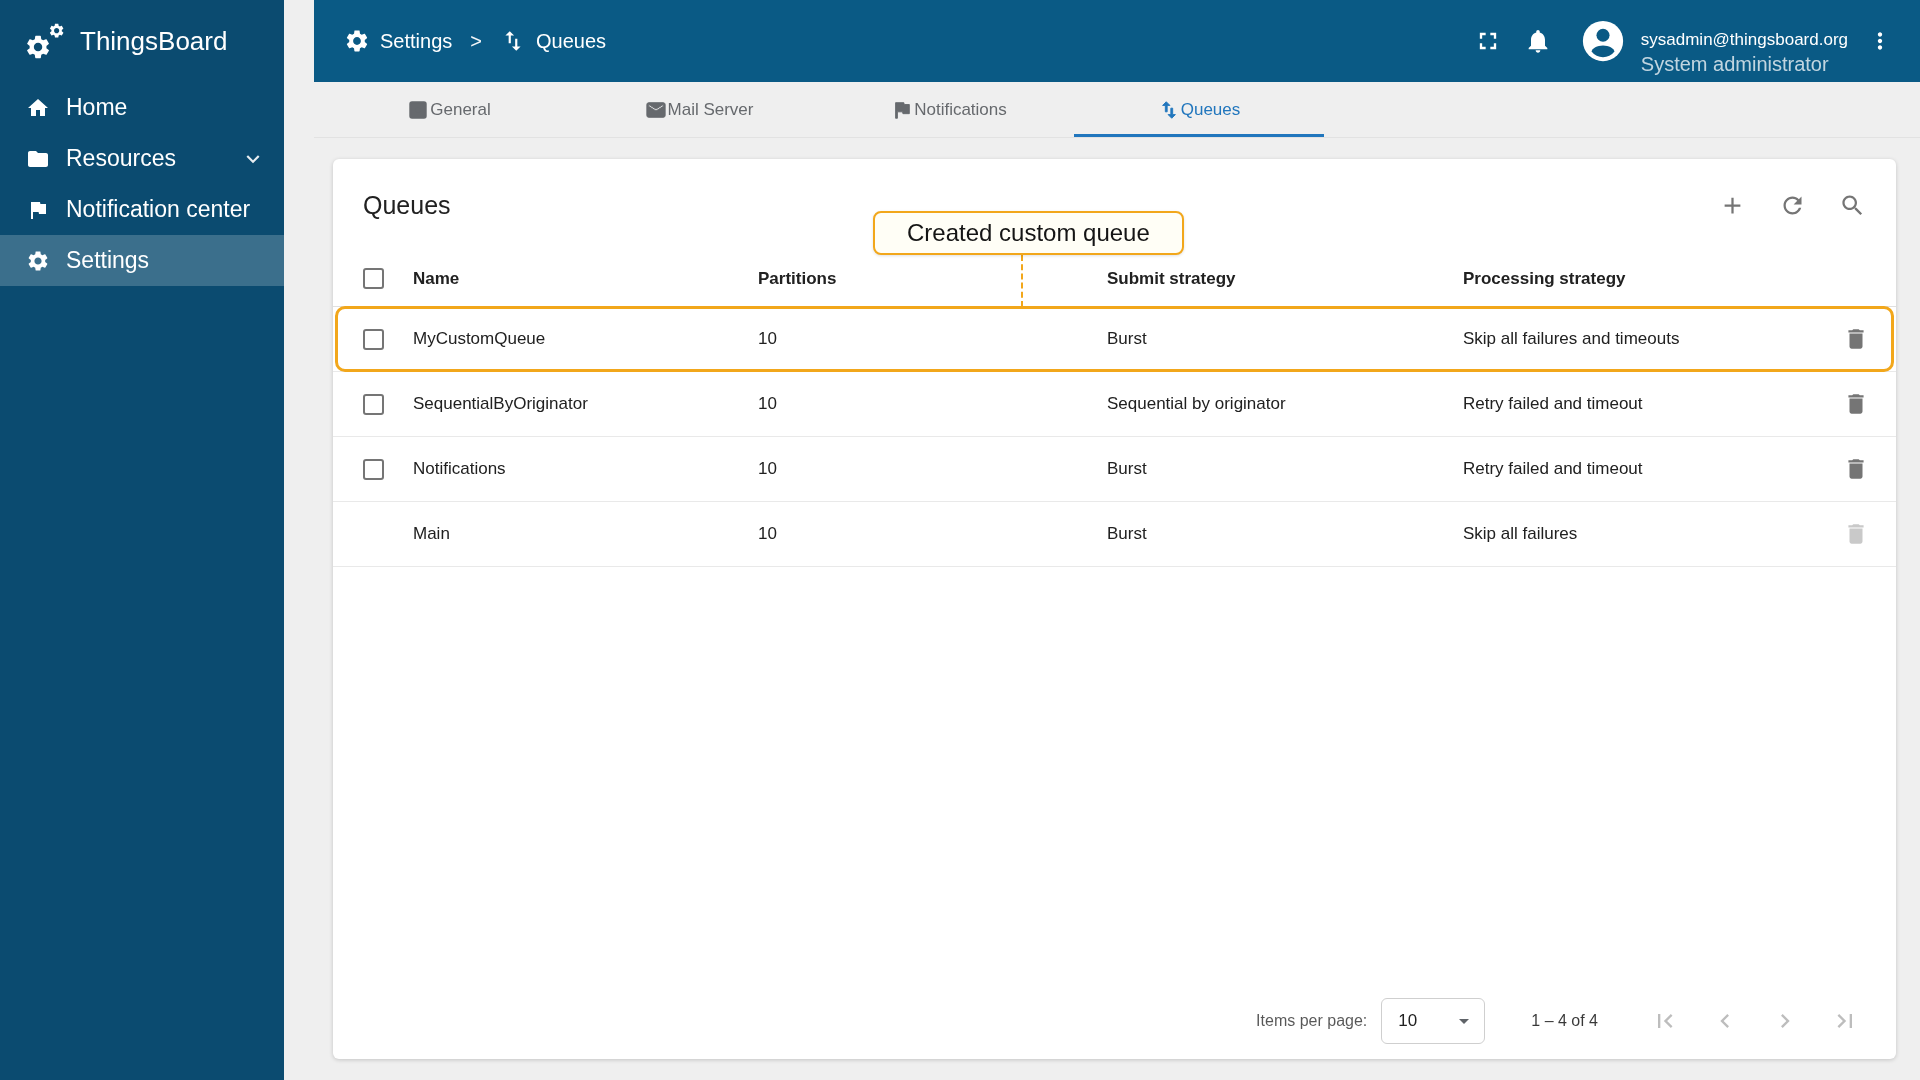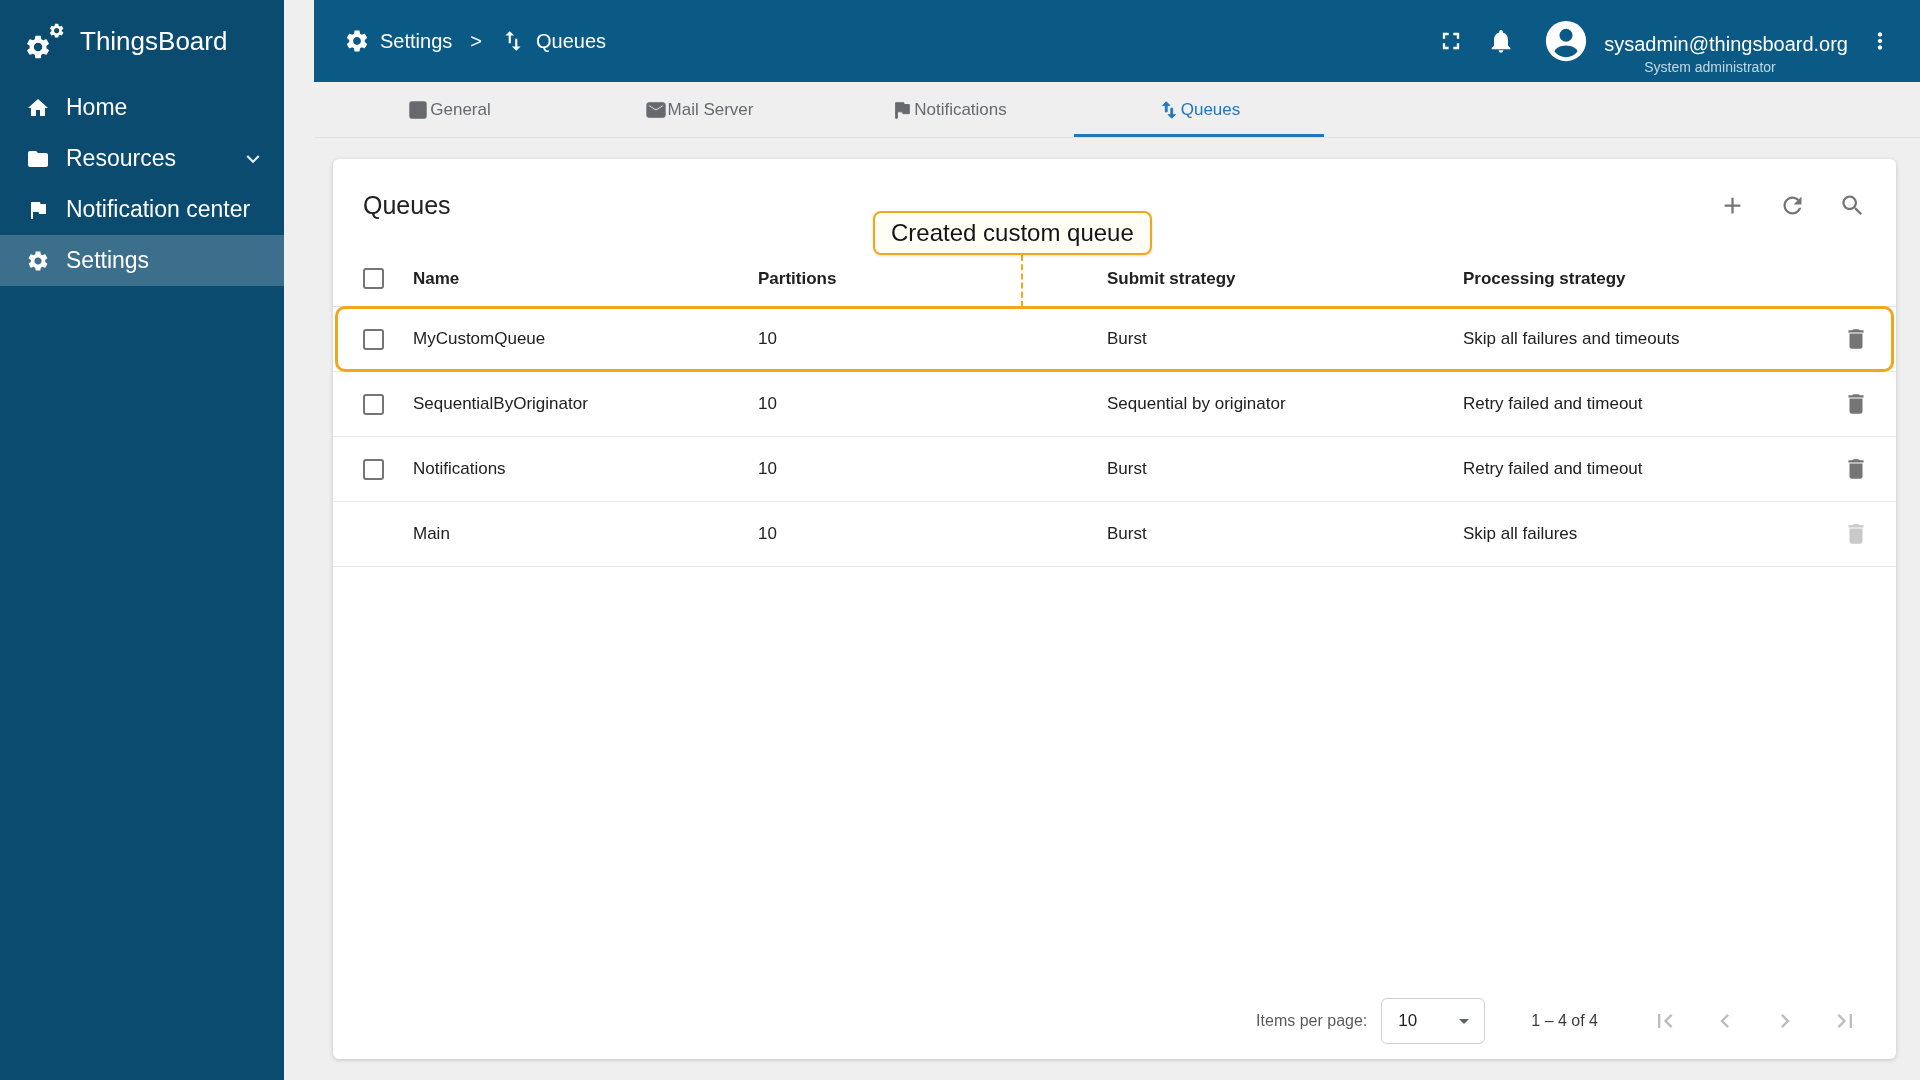--- a/index.html
+++ b/index.html
@@ -40,22 +40,22 @@
   .crumb { display: flex; align-items: center; gap: 10px; cursor: pointer; }
   .crumb svg { width: 26px; height: 26px; fill: #fff; }
   .crumb-sep { margin: 0 18px; font-size: 20px; opacity: .95; }
   .spacer { flex: 1; }
   .tb-btn { width: 50px; height: 50px; display: flex; align-items: center; justify-content: center; }
   .tb-btn svg { width: 28px; height: 28px; fill: #fff; }
   .avatar-btn { width: 52px; height: 52px; margin-left: 14px; display:flex; align-items:center; justify-content:center; }
   .avatar-btn svg { width: 46px; height: 46px; }
   .avatar-knock { fill: var(--header-bg, #0a5a85); }
   .user-info { margin: 0 10px 0 12px; line-height: 1.35; text-align: left; }
-  .user-email { font-size: 20px; margin-top: 25px; }
-  .user-role { font-size: 14px; color: rgba(255,255,255,0.75); margin-left: 40px; }
+  .user-email { font-size: 17px; margin-top: 25px; }
+  .user-role { font-size: 20px; color: rgba(255,255,255,0.75); }
   .kebab-btn { width: 44px; height: 50px; display:flex; align-items:center; justify-content:center; }
   .kebab-btn svg { width: 26px; height: 26px; fill: #fff; }
 
   
   .main { position: absolute; left: 314px; top: 82px; width: 1606px; height: 998px; background: #efefef; }
   .tabs { height: 56px; display: flex; padding-left: 10px; border-bottom: 1px solid #e2e2e2; }
   .tab {
     width: 250px; display: flex; align-items: center; justify-content: center; gap: 1px;
     font-size: 17px; font-weight: 500; color: #66696d; position: relative; cursor: pointer;
   }
@@ -95,21 +95,21 @@
   .del-btn[disabled] { cursor: default; }
   .trow.highlight { position: relative; }
   .trow.highlight::after {
     content: ""; position: absolute; inset: -1px 2px; border: 3px solid var(--highlight, #f2a71b);
     border-radius: 10px; pointer-events: none;
   }
 
   
   .annotation {
     position: absolute; top: 52px; left: 540px; height: 44px;
-    display: inline-flex; align-items: center; padding: 0 16px;
+    display: inline-flex; align-items: center; padding: 0 32px;
     border: 2.5px solid var(--highlight, #f2a71b); border-radius: 8px;
     background: #fffef6; font-size: 24px; color: #151515; z-index: 5;
     box-shadow: 0 1px 3px rgba(0,0,0,0.12); white-space: nowrap;
   }
   .annotation-connector {
     position: absolute; top: 96px; left: 688px; height: 52px; width: 0;
     border-left: 2.5px dashed var(--highlight, #f2a71b); z-index: 4;
   }
 
   

